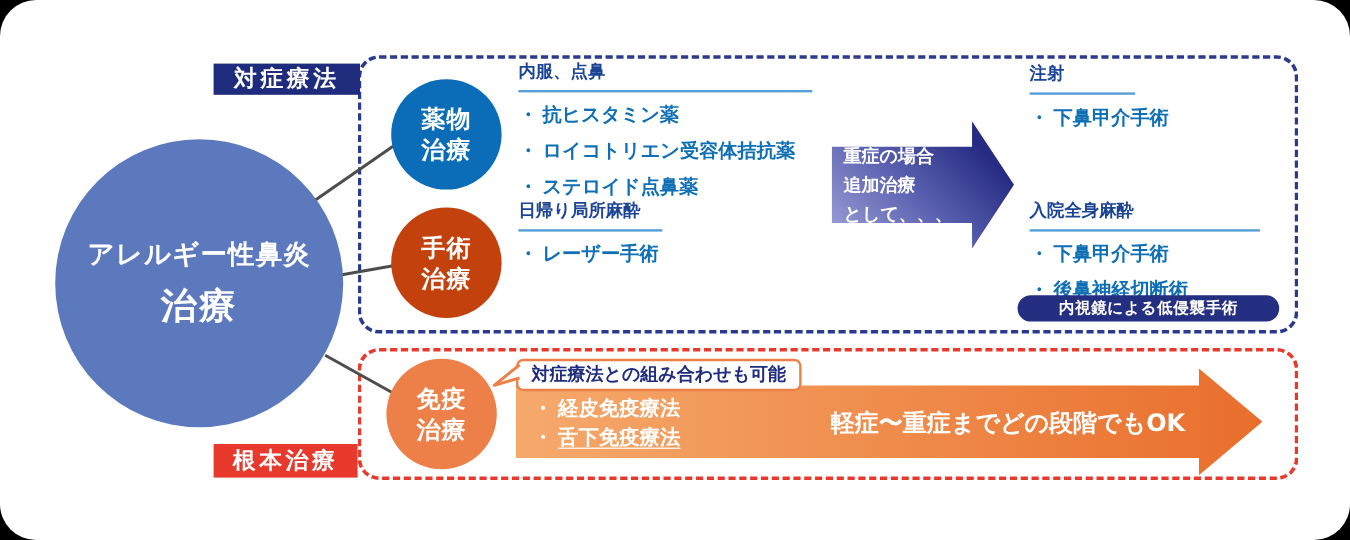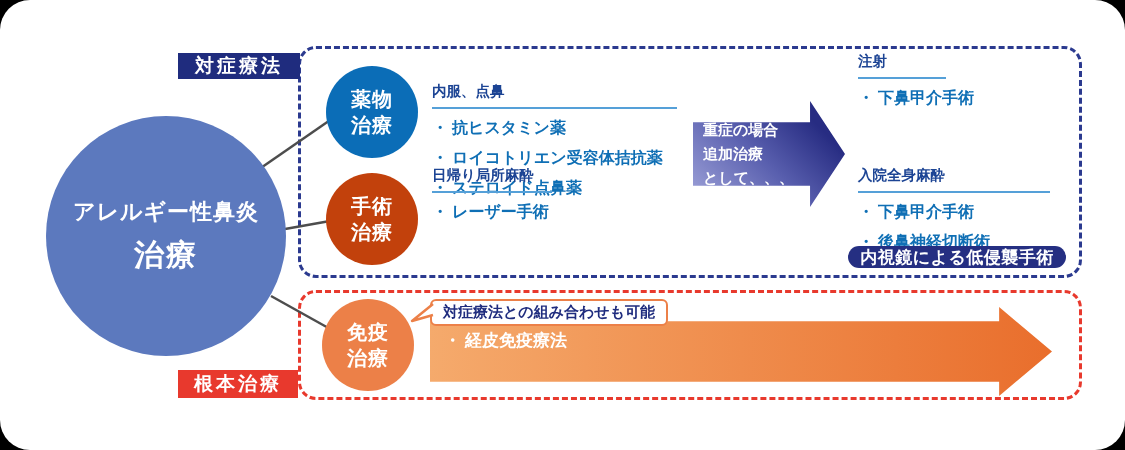--- a/index.html
+++ b/index.html
@@ -56,21 +56,21 @@
     background:linear-gradient(45deg,#A2A6DB 0%,#5A60AF 45%,#272C82 80%);
     clip-path:polygon(0 20%,77% 20%,77% 0,100% 50%,77% 100%,77% 80%,0 80%);
   }
   .purple-arrow .txt{
     position:absolute;left:10px;top:17px;color:#fff;font-size:15px;
     font-weight:bold;line-height:24px;white-space:nowrap;
   }
   
   .badge{
     left:848px;top:246px;width:218px;height:22px;border-radius:12px;
-    background:#252F82;color:#fff;font-size:17px;font-weight:bold;
+    background:#252F82;color:#fff;font-size:13px;font-weight:bold;
     display:flex;align-items:center;justify-content:center;z-index:4;
     white-space:nowrap;letter-spacing:0.5px;
   }
   
   .bubble{
     left:430px;top:299px;width:238px;height:27px;background:#fff;
     border:2px solid #EC8048;border-radius:6px;color:#1F2C7E;font-size:15px;
     font-weight:bold;display:flex;align-items:center;justify-content:center;
     z-index:6;box-sizing:border-box;white-space:nowrap;
   }
@@ -120,21 +120,21 @@
   </div>
   <div class="abs sub-circle c-surg">
     <span>手術</span>
     <span>治療</span>
   </div>
   <div class="abs sub-circle c-immu">
     <span>免疫</span>
     <span>治療</span>
   </div>
 
-  <div class="abs sec" style="left:432px;top:50px;margin-top:32px;">
+  <div class="abs sec" style="left:432px;top:50px;">
     <div class="hdr" style="width:245px;">内服、点鼻</div>
     <div class="row"><span class="blt">・</span><span>抗ヒスタミン薬</span></div>
     <div class="row"><span class="blt">・</span><span>ロイコトリエン受容体拮抗薬</span></div>
     <div class="row"><span class="blt">・</span><span>ステロイド点鼻薬</span></div>
   </div>
 
   <div class="abs sec" style="left:432px;top:166px;">
     <div class="hdr" style="width:120px;">日帰り局所麻酔</div>
     <div class="row"><span class="blt">・</span><span>レーザー手術</span></div>
   </div>
@@ -160,15 +160,17 @@
 
   <div class="abs badge">内視鏡による低侵襲手術</div>
 
   <div class="abs bubble">対症療法との組み合わせも可能</div>
   <svg class="bubble-tail" width="28" height="26">
     <path d="M25,4 L4,21 L25,15" fill="#ffffff" stroke="#EC8048" stroke-width="2.5" stroke-linejoin="round"></path>
   </svg>
 
   <div class="abs orange-arrow">
     <div class="row r1"><span class="blt">・</span><span>経皮免疫療法</span></div>
+    <div class="row r2"><span class="blt">・</span><span class="und">舌下免疫療法</span></div>
+    <div class="main-label">軽症〜重症までどの段階でもOK</div>
   </div>
 
 </div>
 
 </body></html>

